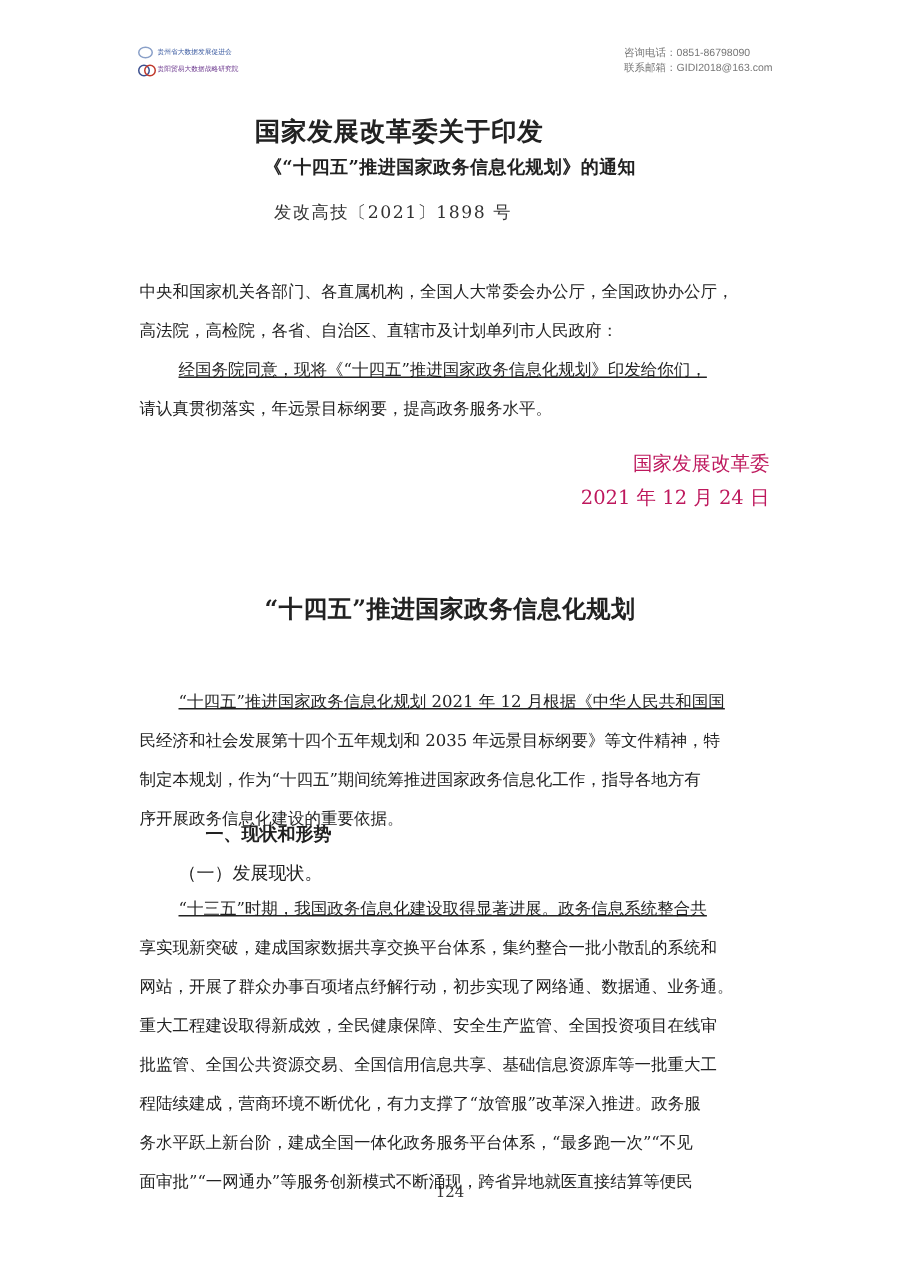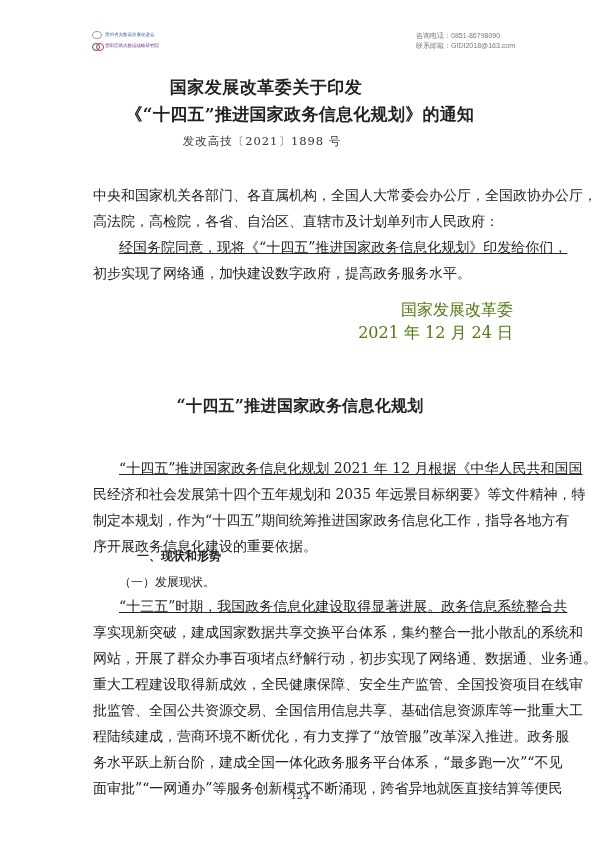--- a/index.html
+++ b/index.html
@@ -12,27 +12,27 @@
     .logo-mark.one { border: 1px solid #8aa0c8; border-radius: 50%; width: 8px; height: 6px; }
     .logo-mark.two span { position: absolute; top: 0; width: 6px; height: 6px; border: 1.5px solid #3b4f8f; border-radius: 50%; }
     .logo-mark.two span.b { left: 4px; border-color: #c0392b; }
     .logo-text { font-family: "Liberation Sans", sans-serif; font-size: 4.5px; color: #3a5aa0; white-space: nowrap; line-height: 1; }
     .logo-text.two { color: #6d3a8f; }
     .contact { position: absolute; right: 85px; top: 31px; font-family: "Liberation Sans", sans-serif;
                font-size: 7px; color: #777; line-height: 10px; text-align: left; }
     .title1 { position: absolute; top: 76px; left: 0; width: 532px; text-align: center;
               font-size: 17px; font-weight: bold; color: #222; letter-spacing: 0.5px; }
     .title2 { position: absolute; top: 103px; left: 0; width: 600px; text-align: center;
-              font-size: 17px; font-weight: bold; color: #222; letter-spacing: 0.3px; }
+              font-size: 12px; font-weight: bold; color: #222; letter-spacing: 0.3px; }
     .docnum { position: absolute; top: 134px; left: 0; width: 524px; text-align: center;
               font-size: 11.5px; color: #333; letter-spacing: 1px; }
-    .para { position: absolute; left: 93px; width: 420px; font-size: 14px; line-height: 26px; color: #222; text-align: justify; }
+    .para { position: absolute; left: 93px; width: 420px; font-size: 11px; line-height: 26px; color: #222; text-align: justify; }
     .line { display: block; white-space: nowrap; }
     .indent { padding-left: 26px; text-decoration: underline; }
-    .sign { position: absolute; right: 87px; font-size: 16px; color: #4d7c0f; text-align: left; }
+    .sign { position: absolute; right: 87px; font-size: 13px; color: #be185d; text-align: left; }
     .subtitle { position: absolute; top: 396px; left: 0; width: 600px; text-align: center;
                 font-size: 16px; font-weight: bold; color: #222; letter-spacing: 0.3px; }
     .h1 { position: absolute; left: 137px; font-size: 12px; font-weight: bold; color: #222; }
     .h2 { position: absolute; left: 119px; font-size: 12px; color: #222; }
     .pagenum { position: absolute; top: 790px; left: 0; width: 600px; text-align: center; font-size: 10px; color: #333; }
   </style>
 </head>
 <body>
 
 <div class="header">
@@ -59,21 +59,21 @@
 <div class="title2">《“十四五”推进国家政务信息化规划》的通知</div>
 <div class="docnum">发改高技〔2021〕1898 号</div>
 
 <div class="para" style="top:182px;">
   <span class="line">中央和国家机关各部门、各直属机构，全国人大常委会办公厅，全国政协办公厅，</span>
   <span class="line">高法院，高检院，各省、自治区、直辖市及计划单列市人民政府：</span>
 </div>
 
 <div class="para" style="top:234px;">
   <span class="line indent">经国务院同意，现将《“十四五”推进国家政务信息化规划》印发给你们，</span>
-  <span class="line">初步实现了网络通，加快建设数字政府，提高政务服务水平。</span>
+  <span class="line">请认真贯彻落实，年远景目标纲要，提高政务服务水平。</span>
 </div>
 
 <div class="sign" style="top:300px;">国家发展改革委</div>
 <div class="sign" style="top:323px;">2021 年 12 月 24 日</div>
 
 <div class="subtitle">“十四五”推进国家政务信息化规划</div>
 
 <div class="para" style="top:455px;">
   <span class="line indent">“十四五”推进国家政务信息化规划 2021 年 12 月根据《中华人民共和国国</span>
   <span class="line">民经济和社会发展第十四个五年规划和 2035 年远景目标纲要》等文件精神，特</span>

